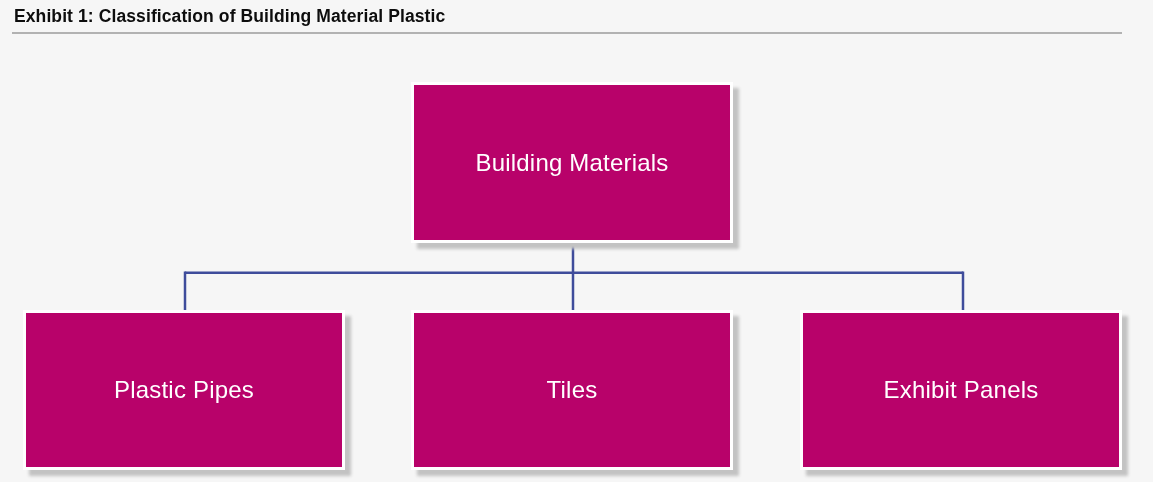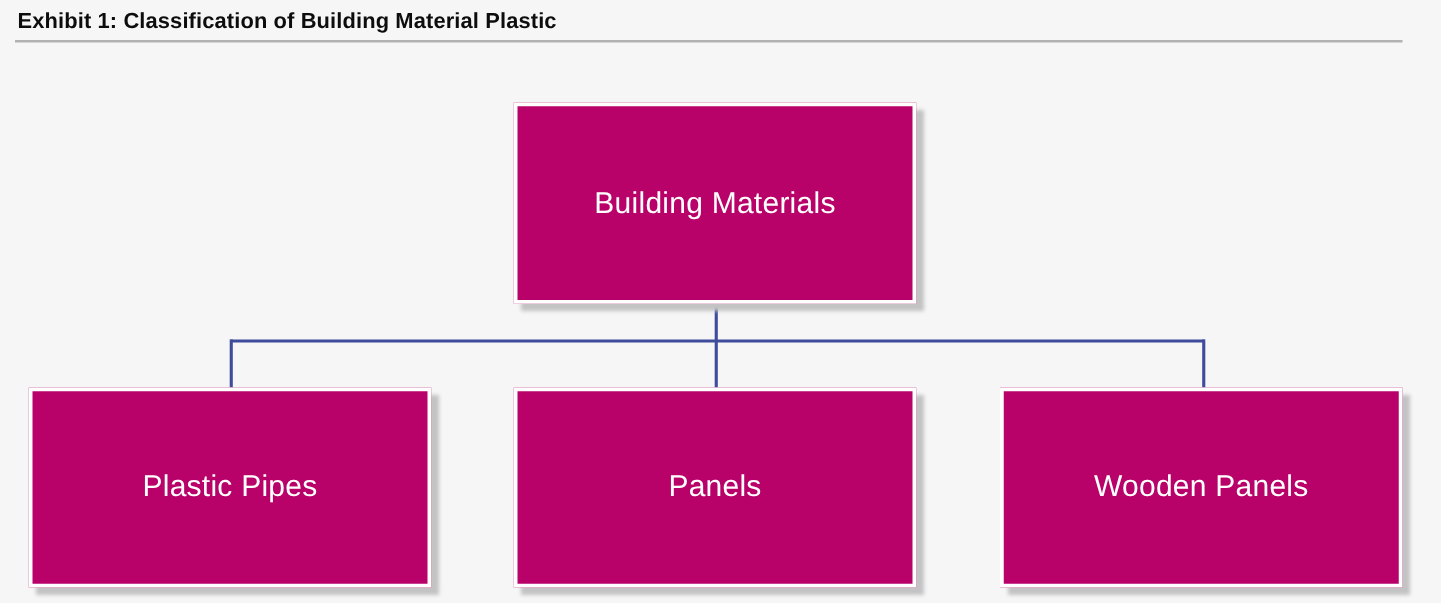--- a/index.html
+++ b/index.html
@@ -70,20 +70,20 @@
 
   <div class="node node-root">
     <span>Building Materials</span>
   </div>
 
   <div class="node node-child-0">
     <span>Plastic Pipes</span>
   </div>
 
   <div class="node node-child-1">
-    <span>Panels</span>
+    <span>Tiles</span>
   </div>
 
   <div class="node node-child-2">
-    <span>Wooden Panels</span>
+    <span>Exhibit Panels</span>
   </div>
 
 </div>
 
 </body></html>

